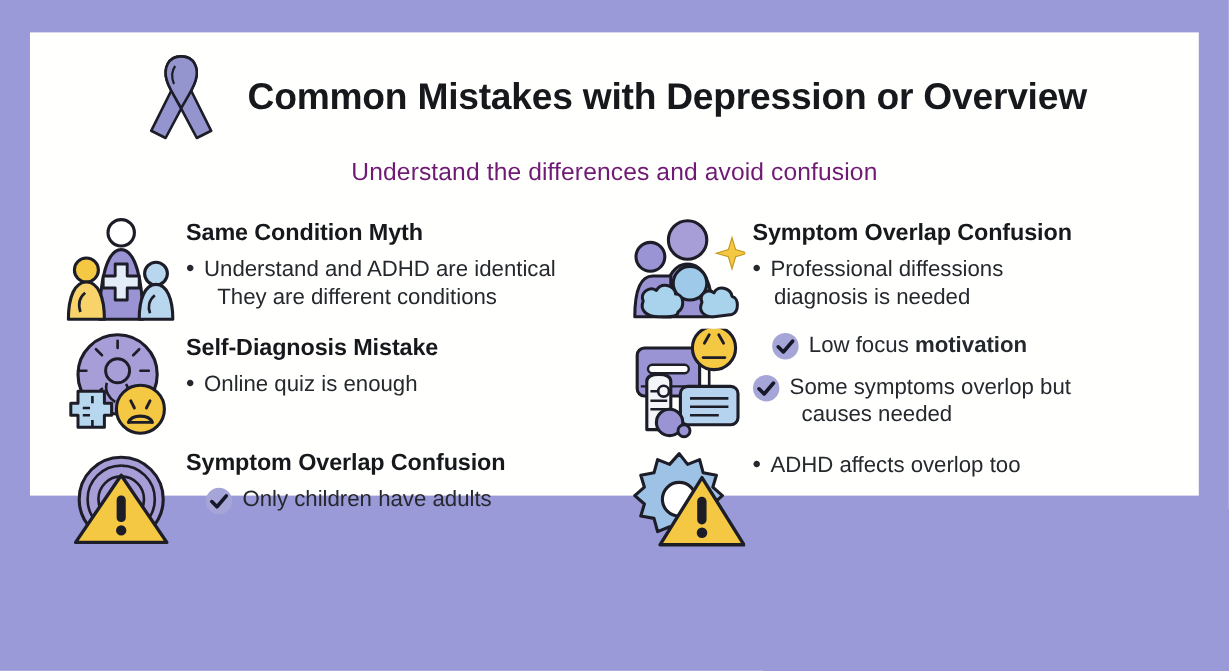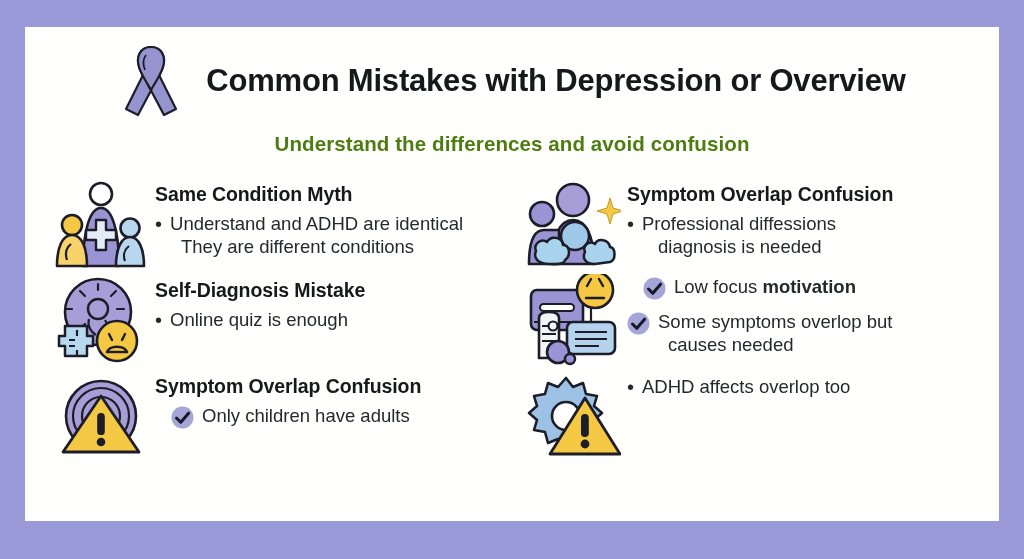--- a/index.html
+++ b/index.html
@@ -11,21 +11,21 @@
     height: 559px;
     background: #9a9ad9;
     font-family: "Liberation Sans", sans-serif;
     overflow: hidden;
   }
   .poster {
     position: absolute;
     left: 25px;
     top: 27px;
     width: 974px;
-    height: 494px;
+    height: 386px;
     background: #fffffe;
     box-sizing: border-box;
   }
 
   
   .header {
     position: relative;
     padding-top: 12px;
     text-align: center;
   }
@@ -44,23 +44,22 @@
   .title {
     font-size: 31px;
     font-weight: bold;
     color: #16181c;
     letter-spacing: -0.2px;
     white-space: nowrap;
   }
   .subtitle {
     margin-top: 9px;
     font-size: 20.5px;
-    color: #4d7c0f;
+    color: #701a75;
     letter-spacing: 0.1px;
-    font-weight: bold;
   }
 
   
   .columns {
     display: flex;
     margin-top: 22px;
     padding: 0 24px 0 28px;
     box-sizing: border-box;
   }
   .col {
@@ -244,21 +243,21 @@
             <path d="M85 20 L88 30 L98 33 L88 36 L85 46 L82 36 L72 33 L82 30 Z" fill="#f5c843" stroke="#c49a20" stroke-width="1"></path>
           </svg>
         </span>
         <div class="item-body">
           <div class="item-title">Symptom Overlap Confusion</div>
           <div class="points">
             <div class="point">
               <span class="bullet">•</span>
               <span class="ptext">
                 <span>Professional diffessions</span><br>
-                <span style="margin-left:16px;display:inline-block">diagnosis is needed</span>
+                <span style="margin-left:3px;display:inline-block">diagnosis is needed</span>
               </span>
             </div>
           </div>
         </div>
       </div>
 
       <div class="item">
         <span class="item-icon">
           <svg viewBox="0 0 96 92" width="96" height="92">
             <rect x="6" y="16" width="52" height="40" rx="6" fill="#9a93d4" stroke="#1d1d28" stroke-width="2.6"></rect>

